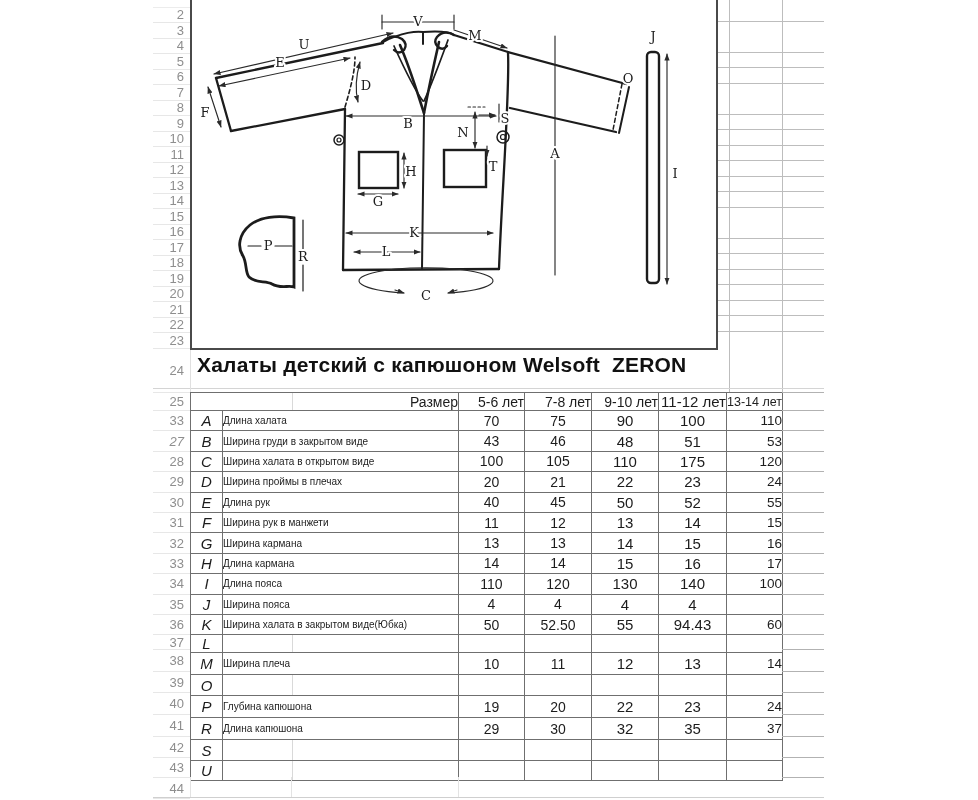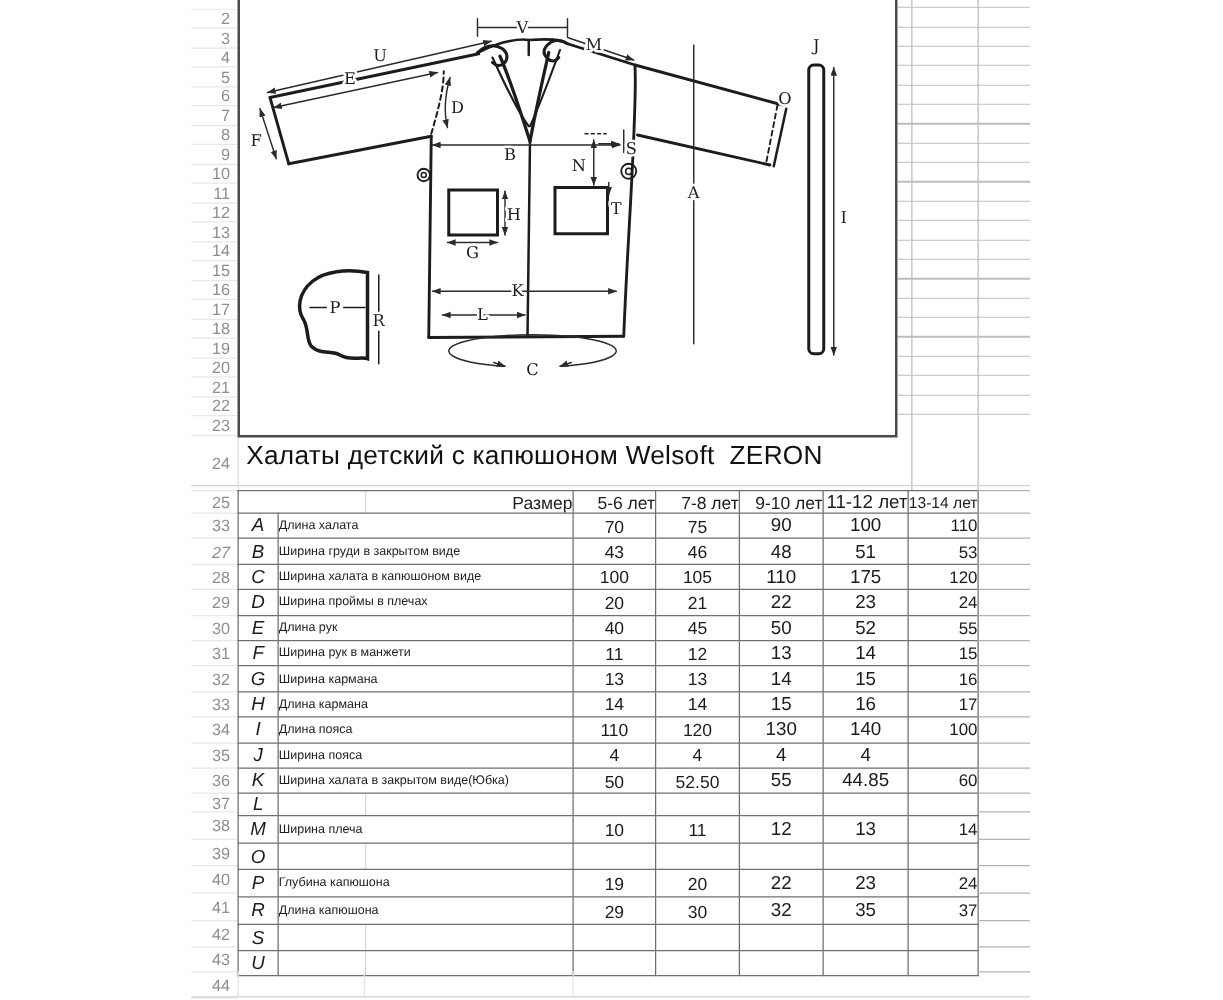--- a/index.html
+++ b/index.html
@@ -14,21 +14,21 @@
     background:repeating-linear-gradient(to bottom,transparent 0px,transparent 14.5px,#bdbdbd 14.5px,#bdbdbd 15.5px);
     background-position:0 -9px;}
   .vline{position:absolute;top:0;width:1px;background:#bdbdbd;}
   .hline{position:absolute;height:1px;background:#d4d4d4;}
   
   #diagram{position:absolute;left:190px;top:-2px;width:528px;height:352px;box-sizing:border-box;
            border:2px solid #4a4a4a;background:#fff;}
   .dlbl{font:13px "DejaVu Serif",serif;fill:#1b1b1b;text-anchor:middle;
         paint-order:stroke;stroke:#ffffff;stroke-width:4px;stroke-linejoin:round;}
   
-  #title{position:absolute;left:197px;top:353px;font-size:21px;font-weight:normal;color:#111;
+  #title{position:absolute;left:197px;top:353px;font-size:21px;font-weight:bold;color:#111;
          white-space:pre;letter-spacing:.2px;}
   
   #tbl{position:absolute;left:190px;top:392px;border-collapse:collapse;table-layout:fixed;
        font-size:14px;}
   #tbl td,#tbl th{box-sizing:border-box;border:1px solid #6f6f6f;padding:0;overflow:hidden;
                   white-space:nowrap;vertical-align:middle;font-weight:normal;}
   #tbl th{text-align:right;}
   th.hsize{font-weight:bold;padding-left:4px;
      background:linear-gradient(#d9d9d9,#d9d9d9) no-repeat 101px 0/1px 100%;}
   th.hc1,th.hc2,th.hc3{font-weight:bold;padding-left:3px;}
@@ -249,21 +249,21 @@
           <td class="letter">B</td>
           <td class="pname">Ширина груди в закрытом виде</td>
           <td class="c1">43</td>
           <td class="c2">46</td>
           <td class="c3">48</td>
           <td class="c4">51</td>
           <td class="c5">53</td>
         </tr>
         <tr style="height: 20.4px;">
           <td class="letter">C</td>
-          <td class="pname">Ширина халата в капюшоном виде</td>
+          <td class="pname">Ширина халата в открытом виде</td>
           <td class="c1">100</td>
           <td class="c2">105</td>
           <td class="c3">110</td>
           <td class="c4">175</td>
           <td class="c5">120</td>
         </tr>
         <tr style="height: 20.4px;">
           <td class="letter">D</td>
           <td class="pname">Ширина проймы в плечах</td>
           <td class="c1">20</td>
@@ -325,21 +325,21 @@
           <td class="c3">4</td>
           <td class="c4">4</td>
           <td class="c5"></td>
         </tr>
         <tr style="height: 20.4px;">
           <td class="letter">K</td>
           <td class="pname">Ширина халата в закрытом виде(Юбка)</td>
           <td class="c1">50</td>
           <td class="c2">52.50</td>
           <td class="c3">55</td>
-          <td class="c4">44.85</td>
+          <td class="c4">94.43</td>
           <td class="c5">60</td>
         </tr>
         <tr style="height: 15px;">
           <td class="letter">L</td>
           <td class="pname ghost"></td>
           <td class="c1"></td>
           <td class="c2"></td>
           <td class="c3"></td>
           <td class="c4"></td>
           <td class="c5"></td>

